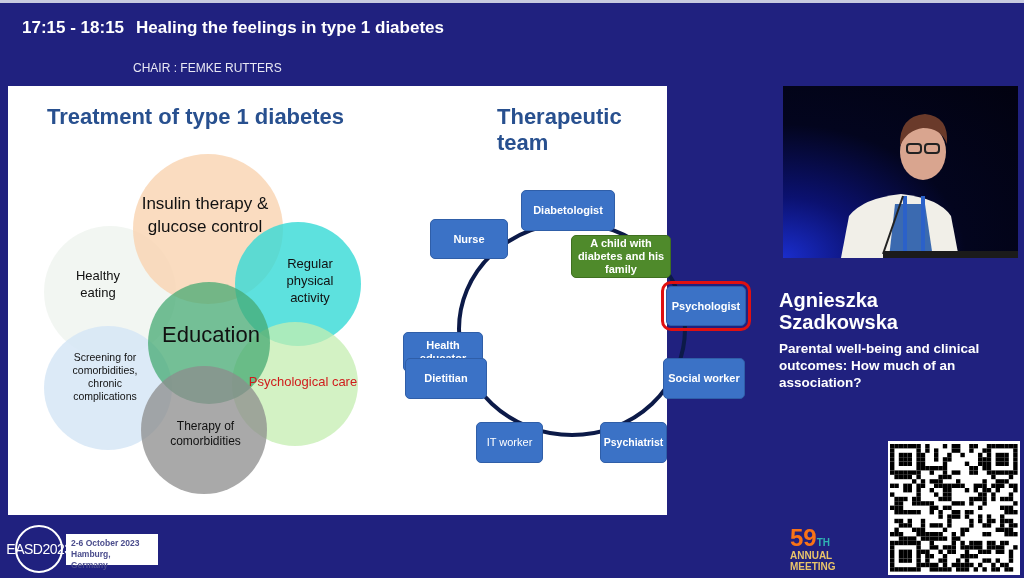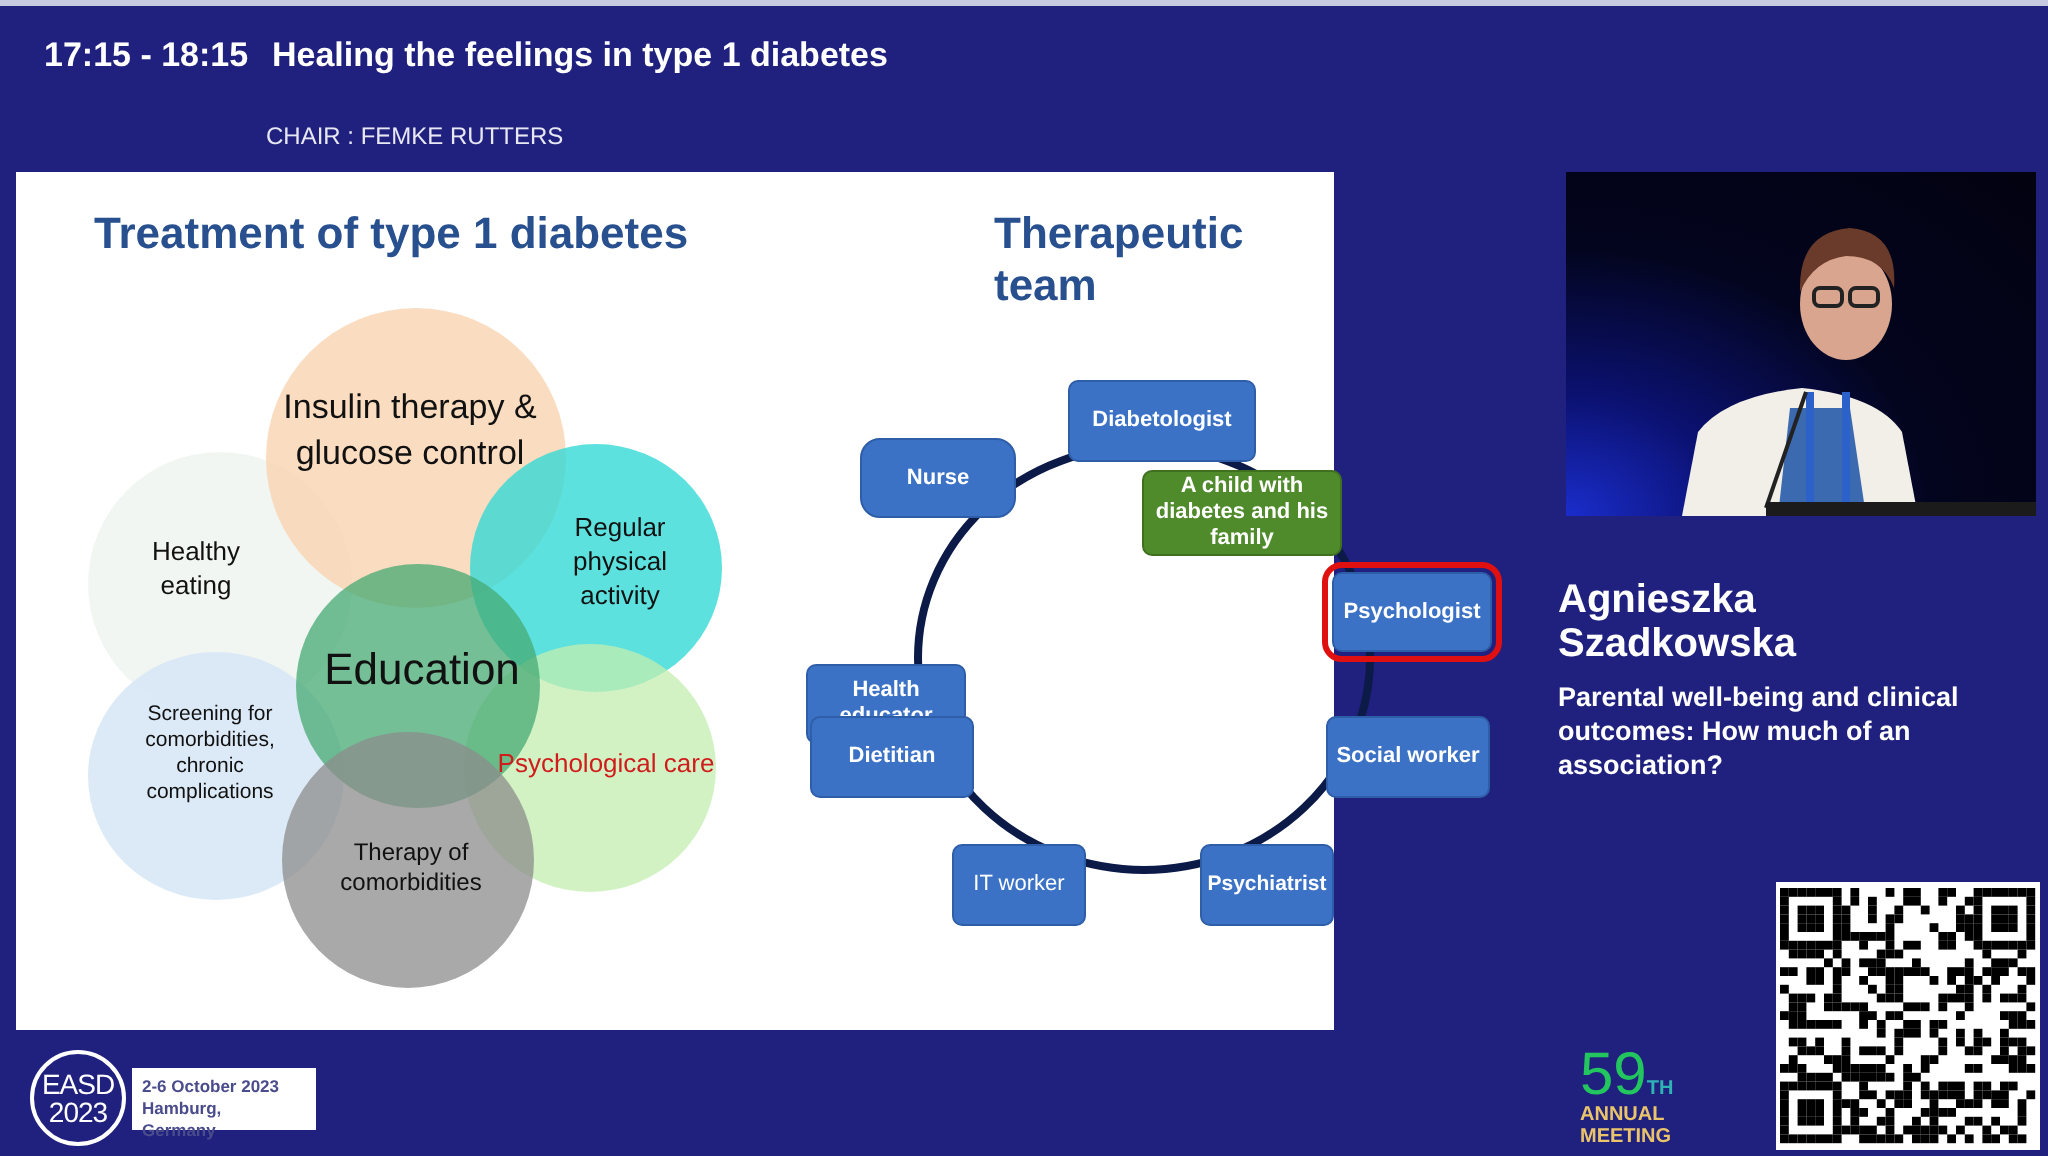--- a/index.html
+++ b/index.html
@@ -7,24 +7,24 @@
   .topline{position:absolute;left:0;top:0;width:1024px;height:3px;background:#c8cbe0;}
   .session-time{position:absolute;left:22px;top:18px;font-size:17px;font-weight:bold;}
   .session-title{position:absolute;left:136px;top:18px;font-size:17px;font-weight:bold;}
   .chair{position:absolute;left:133px;top:61px;font-size:12px;color:#e8e8f4;}
   .slide{position:absolute;left:8px;top:86px;width:659px;height:429px;background:#fff;}
   .slide-title{position:absolute;top:18px;font-size:22px;font-weight:bold;color:#28508f;font-family:"Liberation Sans",sans-serif;}
   .video{position:absolute;left:783px;top:86px;width:235px;height:172px;background:radial-gradient(ellipse at 0% 100%,#1a2dcc 0%,#0b1170 25%,#03051e 55%,#020210 100%);overflow:hidden;}
   .speaker-name{position:absolute;left:779px;top:289px;font-size:20px;font-weight:bold;line-height:22px;}
   .talk-title{position:absolute;left:779px;top:340px;width:230px;font-size:13.5px;font-weight:bold;line-height:17px;}
   .qr{position:absolute;left:888px;top:441px;width:132px;height:134px;background:#fff;}
-  .easd-logo{position:absolute;left:15px;top:525px;width:48px;height:48px;border:2px solid #fff;border-radius:50%;box-sizing:border-box;display:flex;flex-direction:column;align-items:center;justify-content:center;font-size:14px;line-height:14px;font-weight:normal;letter-spacing:-0.5px;}
+  .easd-logo{position:absolute;left:15px;top:525px;width:48px;height:48px;border:2px solid #fff;border-radius:50%;box-sizing:border-box;display:flex;flex-direction:row;align-items:center;justify-content:center;font-size:14px;line-height:14px;font-weight:normal;letter-spacing:-0.5px;}
   .easd-box{position:absolute;left:66px;top:534px;width:92px;height:31px;background:#fff;color:#4a4c8c;font-size:8.5px;line-height:11px;padding:4px 16px 0 5px;box-sizing:border-box;font-weight:bold;}
   .annual{position:absolute;left:790px;top:527px;}
-  .annual .num{font-size:30px;font-weight:normal;color:#22c55e;line-height:22px;}
+  .annual .num{font-size:24px;font-weight:bold;color:#f97316;line-height:22px;}
   .annual .th{font-size:10px;font-weight:bold;color:#2fb3b3;}
   .annual .txt{font-size:10px;font-weight:bold;color:#e9c46a;line-height:11px;}
   .circle{position:absolute;border-radius:50%;}
   .ctext{position:absolute;text-align:center;font-weight:normal;color:#111;}
   .team-box{position:absolute;background:#3b72c6;border-radius:5px;color:#fff;font-size:11px;font-weight:bold;display:flex;align-items:center;justify-content:center;text-align:center;line-height:13px;border:1px solid #2f5ea8;box-sizing:border-box;}
 </style>
 </head>
 <body>
 
 <div class="topline"></div>
@@ -49,22 +49,22 @@
   <div class="ctext" style="left:266px;top:169px;width:72px;font-size:13px;line-height:17px;">Regular physical activity</div>
   <div class="ctext" style="left:138px;top:236px;width:130px;font-size:22px;line-height:26px;">Education</div>
   <div class="ctext" style="left:52px;top:265px;width:90px;font-size:10.5px;line-height:13px;">Screening for comorbidities, chronic complications</div>
   <div class="ctext" style="left:240px;top:287px;width:110px;font-size:13px;line-height:17px;color:#d01c1c;">Psychological care</div>
   <div class="ctext" style="left:150px;top:333px;width:95px;font-size:12px;line-height:15px;">Therapy of comorbidities</div>
 
   <svg style="position:absolute;left:0;top:0;" width="765" height="429">
     <ellipse cx="564" cy="243" rx="113" ry="106" fill="none" stroke="#0c1a48" stroke-width="4"></ellipse>
   </svg>
 
-  <div class="team-box" style="left:513px;top:104px;width:94px;height:41px;margin-left:13px;">Diabetologist</div>
-  <div class="team-box" style="left:422px;top:133px;width:78px;height:40px;border-radius:10px;">Nurse</div>
+  <div class="team-box" style="left:513px;top:104px;width:94px;height:41px;">Diabetologist</div>
+  <div class="team-box" style="left:422px;top:133px;width:78px;height:40px;">Nurse</div>
   <div class="team-box" style="left:563px;top:149px;width:100px;height:43px;background:#4f8a2b;border-color:#3f7020;">A child with diabetes and his family</div>
   <div class="team-box" style="left:395px;top:198px;width:80px;height:40px;margin-top:48px;">Health educator</div>
   <div class="team-box" style="left:658px;top:200px;width:80px;height:40px;outline:3px solid #e01010;outline-offset:2px;">Psychologist</div>
   <div class="team-box" style="left:397px;top:272px;width:82px;height:41px;">Dietitian</div>
   <div class="team-box" style="left:655px;top:272px;width:82px;height:41px;">Social worker</div>
   <div class="team-box" style="left:468px;top:336px;width:67px;height:41px;font-weight:normal;">IT worker</div>
   <div class="team-box" style="left:592px;top:336px;width:67px;height:41px;font-weight:bold;font-size:10.5px;">Psychiatrist</div>
 </div>
 
 <div class="video">

